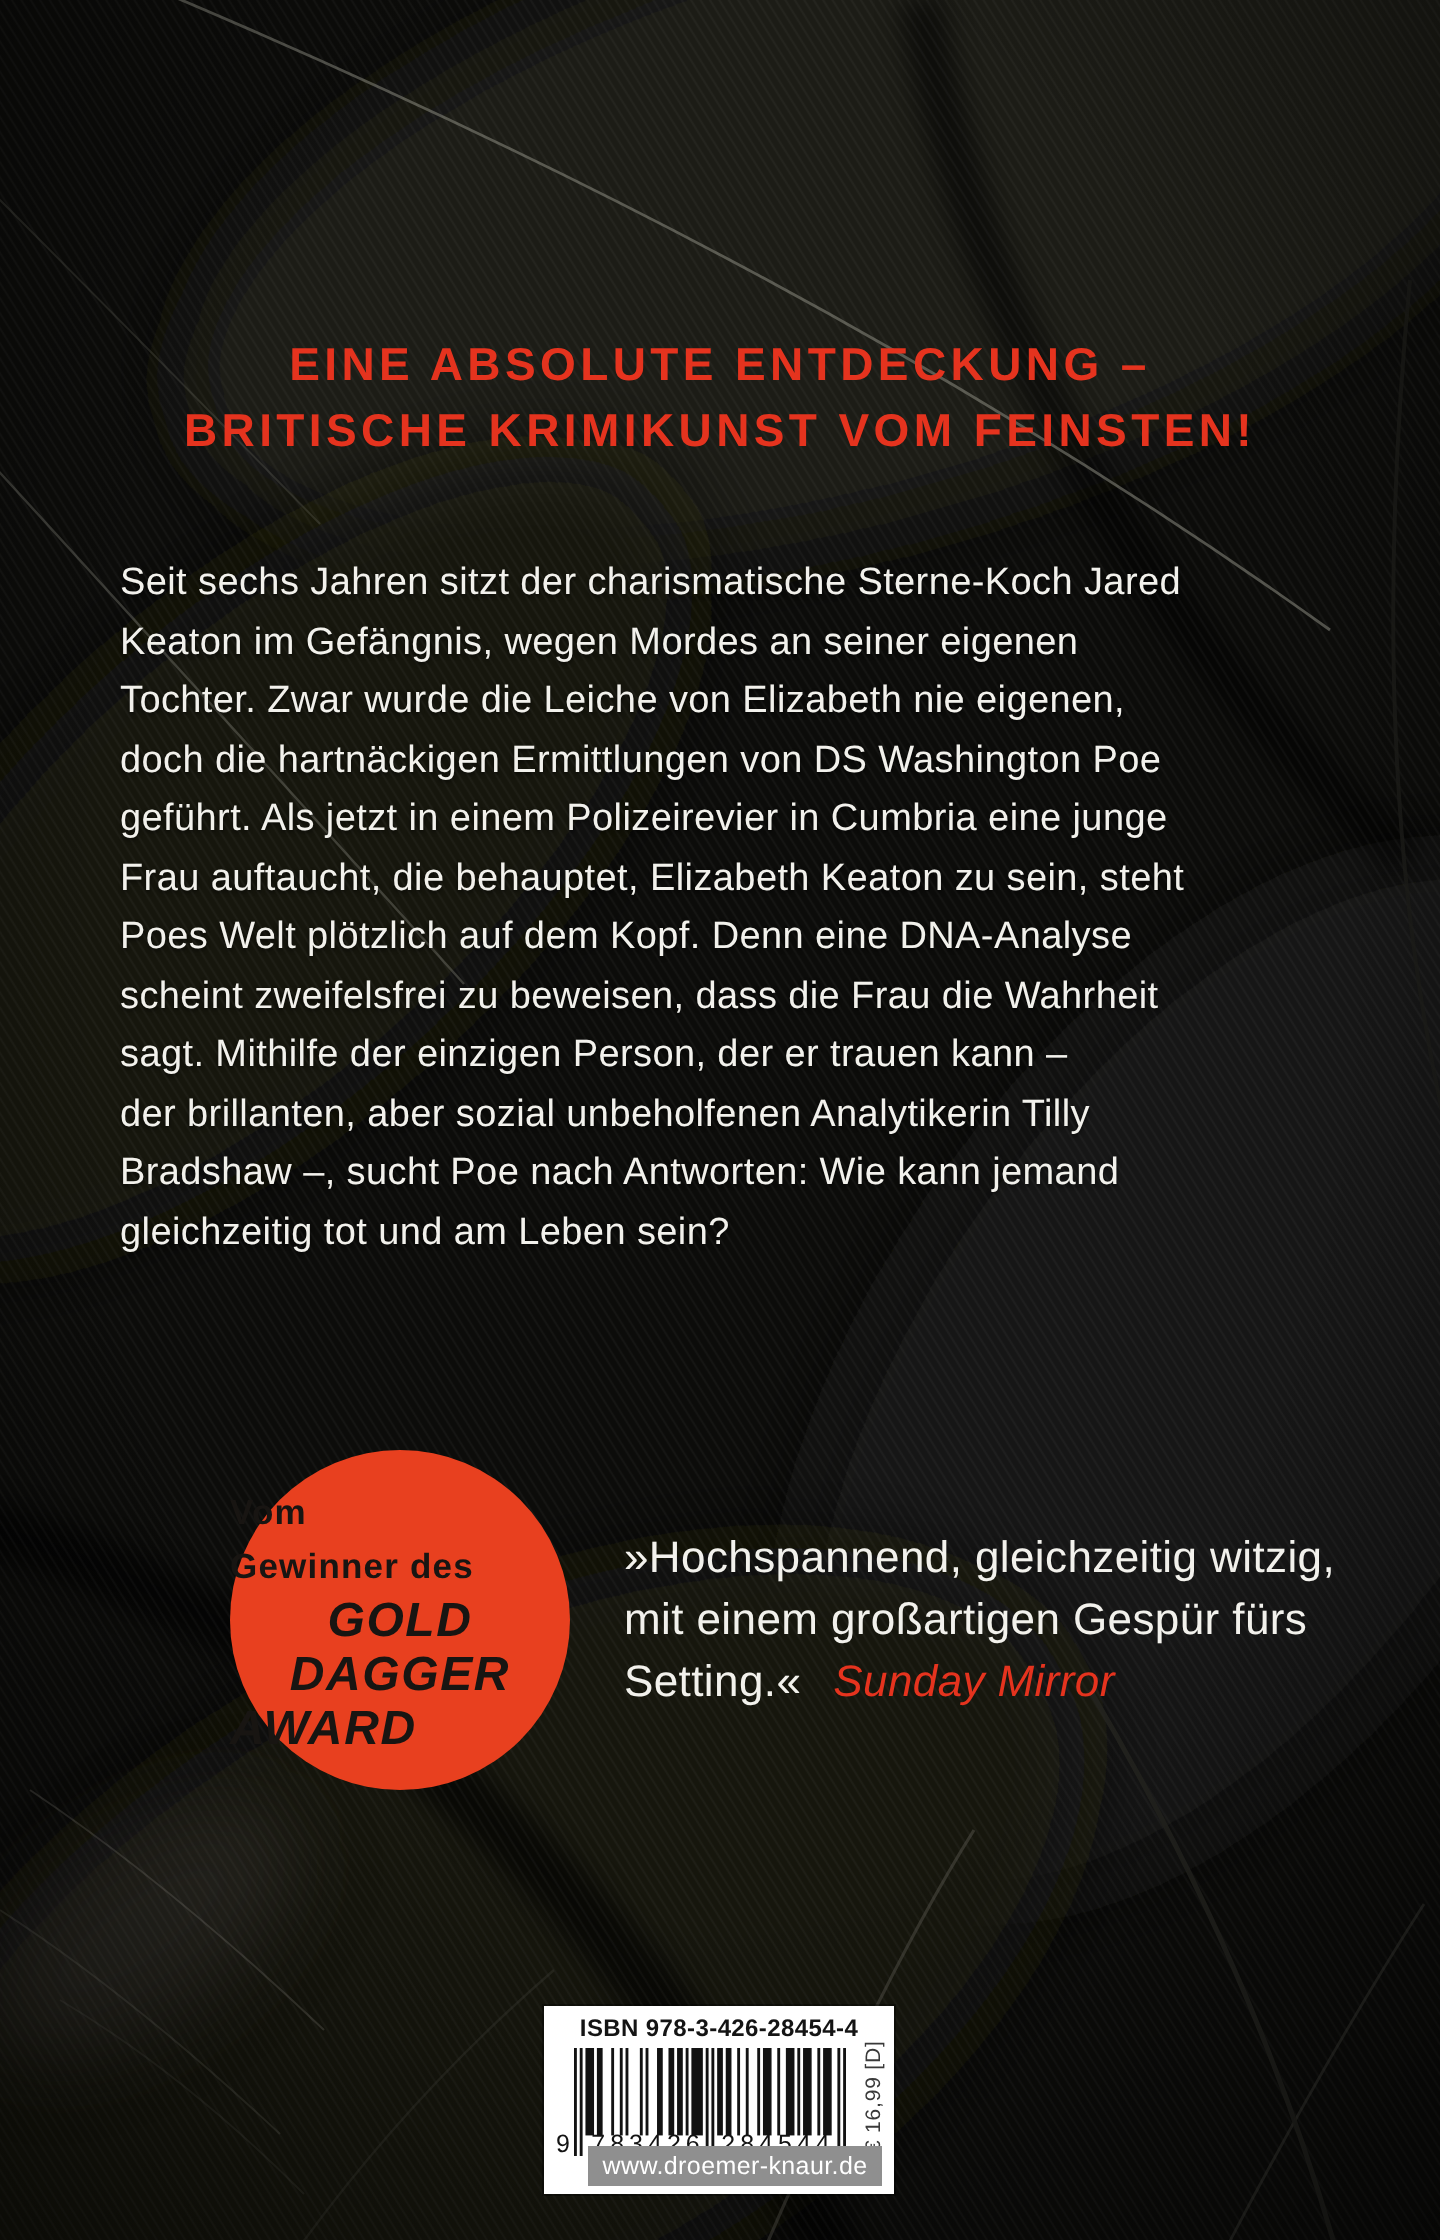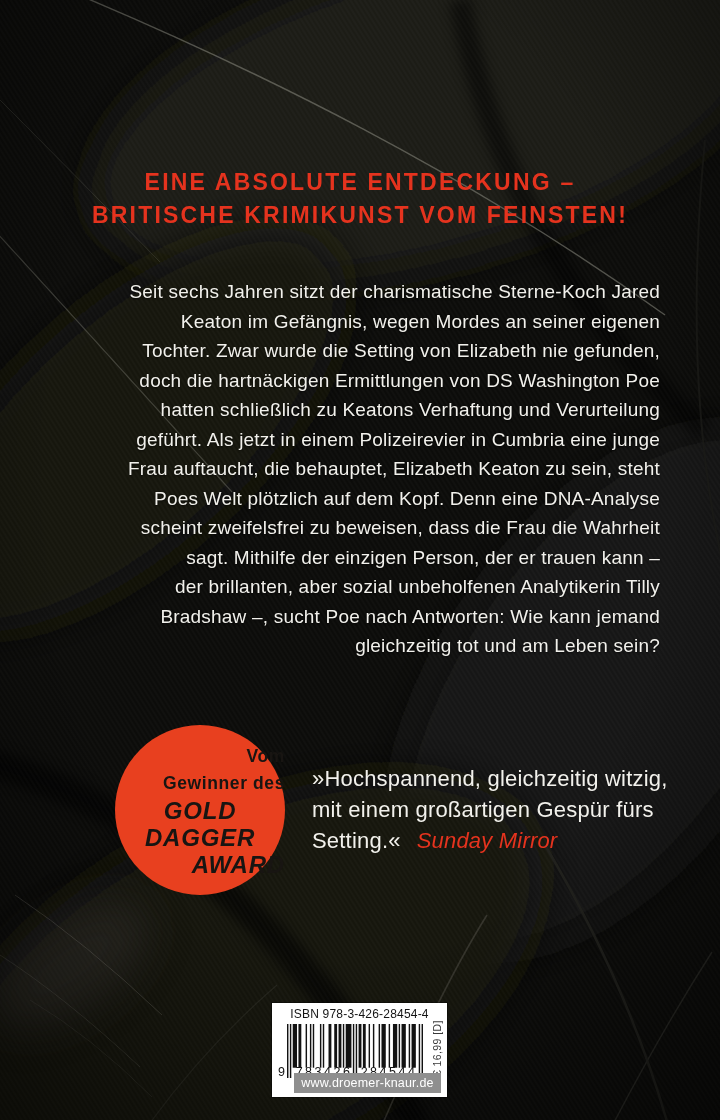--- a/index.html
+++ b/index.html
@@ -20,38 +20,38 @@
     color: var(--accent-red, #e5331e);
     font-size: 23px;
     font-weight: 700;
     letter-spacing: 2.2px;
     line-height: 33px;
   }
 
   .blurb {
     position: absolute;
     left: 60px; right: 60px; top: 277px;
-    text-align: right;
+    text-align: left;
     color: var(--body-text, #f2f1ec);
     font-size: 19px;
     line-height: 29.5px;
     letter-spacing: 0.2px;
     text-shadow: 0 1px 2px rgba(0,0,0,0.6);
   }
 
   .badge {
     position: absolute;
     left: 115px; top: 725px;
     width: 170px; height: 170px;
     border-radius: 50%;
     background: var(--badge-red, #e8401f);
     color: #181512;
     display: flex;
     flex-direction: column;
-    align-items: flex-end;
+    align-items: flex-start;
     justify-content: center;
     text-align: center;
     line-height: 27px;
   }
   .badge .b-reg   { font-size: 17.5px; font-weight: 700; letter-spacing: 0.6px; }
   .badge .b-award { font-size: 24px;  font-weight: 700; font-style: italic; letter-spacing: 0.8px; }
 
   .quote {
     position: absolute;
     left: 312px; top: 763px;
@@ -76,20 +76,21 @@
     box-sizing: border-box;
     box-shadow: 0 0 0 1px rgba(0,0,0,0.35);
   }
   .isbn {
     margin-top: 4px;
     text-align: center;
     color: #141414;
     font-size: 12px;
     letter-spacing: 0.2px;
     white-space: nowrap;
+    font-weight: bold;
   }
   .barcode-wrap {
     position: absolute;
     left: 6px; top: 21px;
     width: 152px; height: 54px;
   }
   .barcode-wrap svg {
     position: absolute;
     left: 9px; top: 0;
     width: 136px; height: 54px;
@@ -177,23 +178,22 @@
   </svg>
 
   <div class="headline">
     <div>EINE ABSOLUTE ENTDECKUNG –</div>
     <div>BRITISCHE KRIMIKUNST VOM FEINSTEN!</div>
   </div>
 
   <div class="blurb">
     <div>Seit sechs Jahren sitzt der charismatische Sterne-Koch Jared</div>
     <div>Keaton im Gefängnis, wegen Mordes an seiner eigenen</div>
-    <div>Tochter. Zwar wurde die Setting von Elizabeth nie gefunden,</div>
+    <div>Tochter. Zwar wurde die Leiche von Elizabeth nie eigenen,</div>
     <div>doch die hartnäckigen Ermittlungen von DS Washington Poe</div>
-    <div>hatten schließlich zu Keatons Verhaftung und Verurteilung</div>
     <div>geführt. Als jetzt in einem Polizeirevier in Cumbria eine junge</div>
     <div>Frau auftaucht, die behauptet, Elizabeth Keaton zu sein, steht</div>
     <div>Poes Welt plötzlich auf dem Kopf. Denn eine DNA-Analyse</div>
     <div>scheint zweifelsfrei zu beweisen, dass die Frau die Wahrheit</div>
     <div>sagt. Mithilfe der einzigen Person, der er trauen kann –</div>
     <div>der brillanten, aber sozial unbeholfenen Analytikerin Tilly</div>
     <div>Bradshaw –, sucht Poe nach Antworten: Wie kann jemand</div>
     <div>gleichzeitig tot und am Leben sein?</div>
   </div>
 

